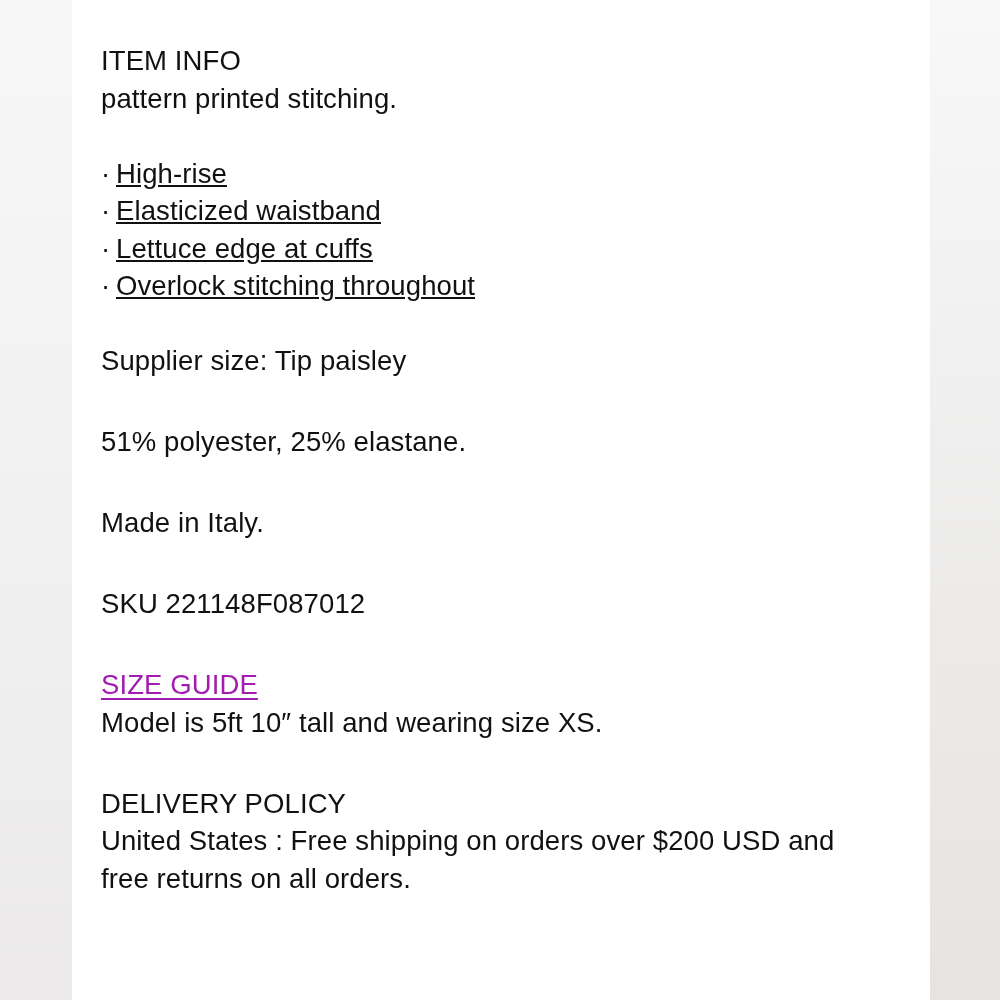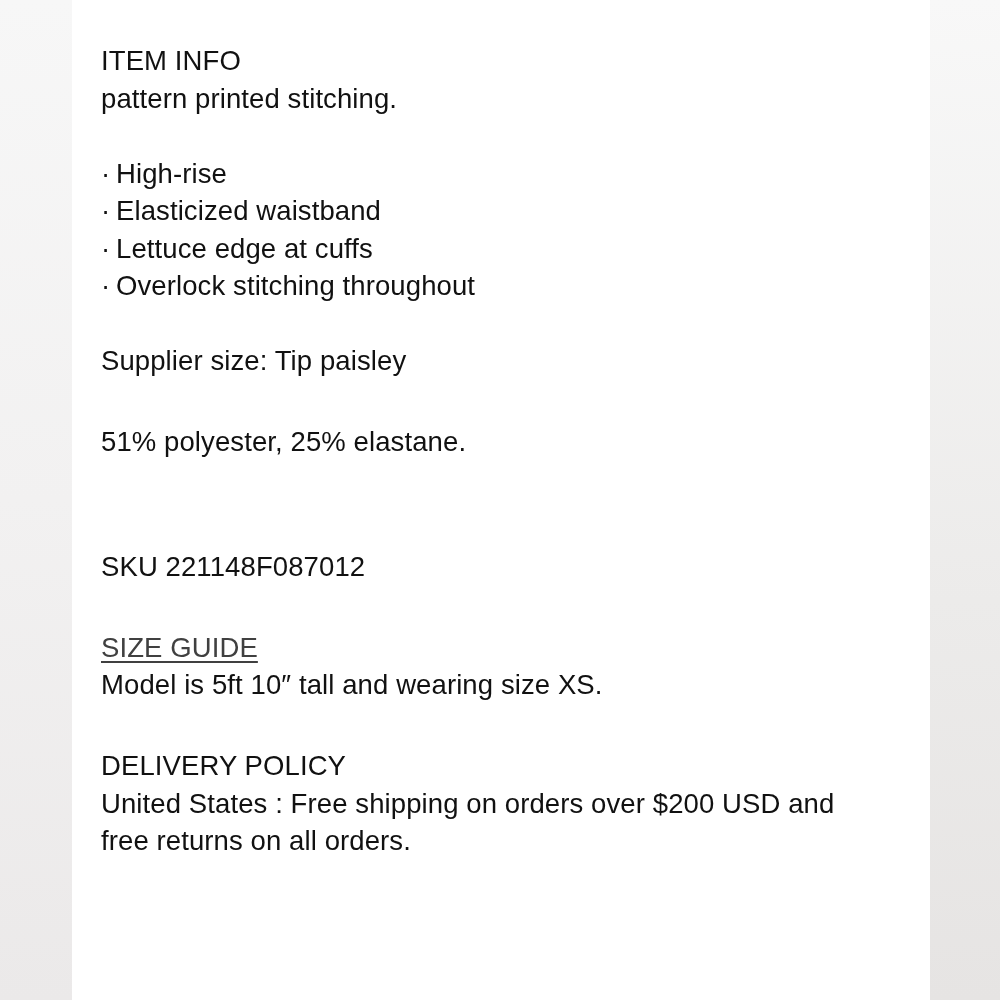--- a/index.html
+++ b/index.html
@@ -53,21 +53,21 @@
     }
     .gap-lg {
       display: block;
       height: 43.5px;
     }
     .link {
       text-decoration: underline;
       text-underline-offset: 4px;
       text-decoration-thickness: 1.5px;
       cursor: pointer;
-      color: #404040;
+      color: #a21caf;
     }
     .bullet-dot {
       display: inline-block;
       width: 15px;
     }
   </style>
 </head>
 <body>
 
 <div class="side-left"></div>
@@ -75,34 +75,35 @@
 <div class="side-right"></div>
 
 <div class="content">
 
   <section>
     <span class="line">ITEM INFO</span>
     <span class="line">pattern printed stitching.</span>
 
     <span class="gap"></span>
 
-    <ul style="list-style:none;margin:0;padding:0;">
+    <ul style="list-style:none;margin:0;padding:0;text-decoration:underline;">
       <li class="line"><span class="bullet-dot">·</span><span>High-rise</span></li>
       <li class="line"><span class="bullet-dot">·</span><span>Elasticized waistband</span></li>
       <li class="line"><span class="bullet-dot">·</span><span>Lettuce edge at cuffs</span></li>
       <li class="line"><span class="bullet-dot">·</span><span>Overlock stitching throughout</span></li>
     </ul>
 
     <span class="gap"></span>
     <span class="line">Supplier size: Tip paisley</span>
 
     <span class="gap-lg"></span>
     <span class="line">51% polyester, 25% elastane.</span>
 
     <span class="gap-lg"></span>
+    <span class="line">Made in Italy.</span>
 
     <span class="gap-lg"></span>
     <span class="line">SKU 221148F087012</span>
   </section>
 
   <span class="gap-lg"></span>
 
   <section>
     <span class="line"><a class="link">SIZE GUIDE</a></span>
     <span class="line">Model is 5ft 10″ tall and wearing size XS.</span>

